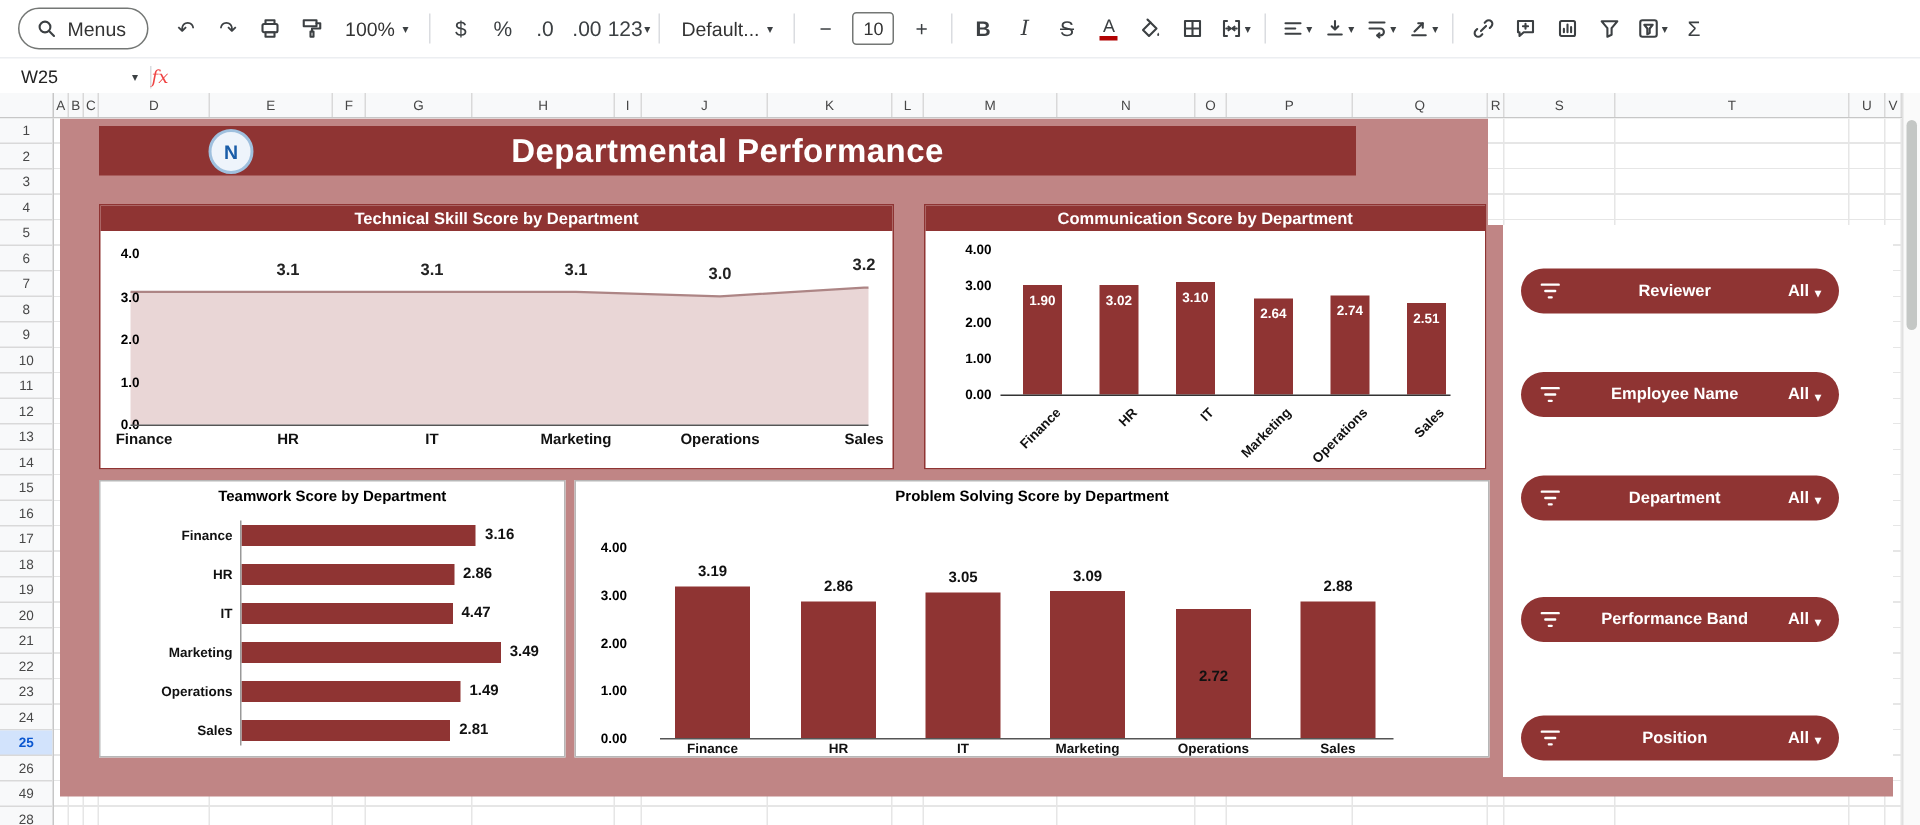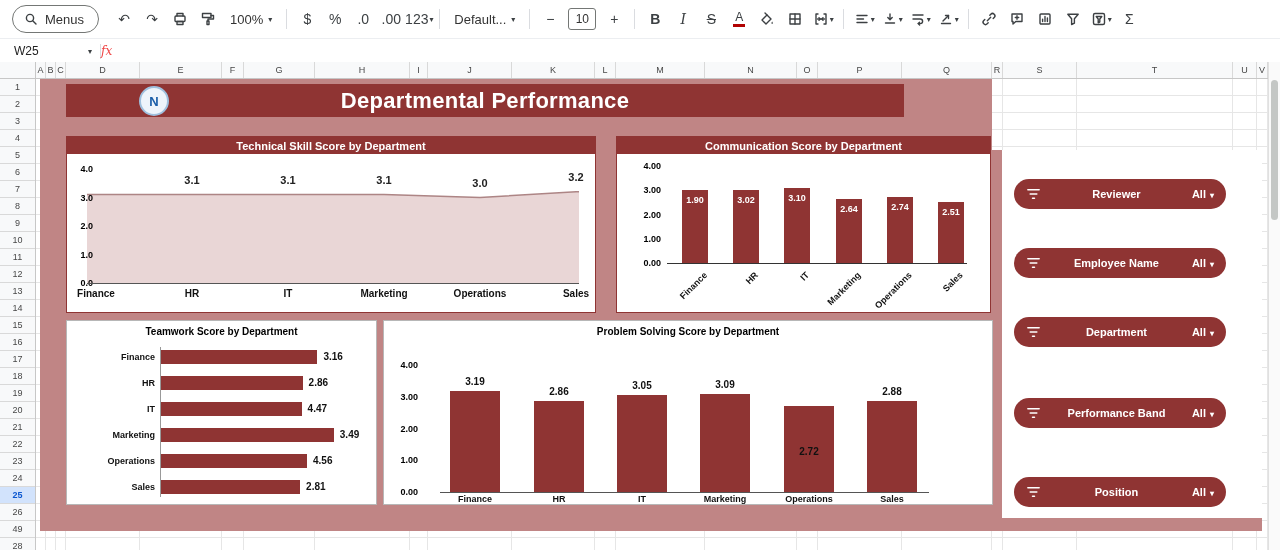--- a/index.html
+++ b/index.html
@@ -463,21 +463,21 @@
               <div class="bar-v" style="left: 94px; top: 55px; width: 141.6px; height: 14px;"></div>
               <div class="hval" style="left: 241.6px; top: 56px;">2.86</div>
               <div class="hcat" style="left: 0px; width: 88px; top: 83px;">IT</div>
               <div class="bar-v" style="left: 94px; top: 81px; width: 140.6px; height: 14px;"></div>
               <div class="hval" style="left: 240.6px; top: 82px;">4.47</div>
               <div class="hcat" style="left: 0px; width: 88px; top: 109px;">Marketing</div>
               <div class="bar-v" style="left: 94px; top: 107px; width: 172.8px; height: 14px;"></div>
               <div class="hval" style="left: 272.8px; top: 108px;">3.49</div>
               <div class="hcat" style="left: 0px; width: 88px; top: 135px;">Operations</div>
               <div class="bar-v" style="left: 94px; top: 133px; width: 146px; height: 14px;"></div>
-              <div class="hval" style="left: 246px; top: 134px;">4.56</div>
+              <div class="hval" style="left: 246px; top: 134px;">1.49</div>
               <div class="hcat" style="left: 0px; width: 88px; top: 161px;">Sales</div>
               <div class="bar-v" style="left: 94px; top: 159px; width: 139.1px; height: 14px;"></div>
               <div class="hval" style="left: 239.1px; top: 160px;">2.81</div>
               <div class="vaxis" style="left: 93px; top: 26px; height: 150px;"></div>
             </div>
         </div>
 
         <div class="card" id="card4">
           <div class="plain-title">Problem Solving Score by Department</div>
           <div class="plotfull" id="plot4">

